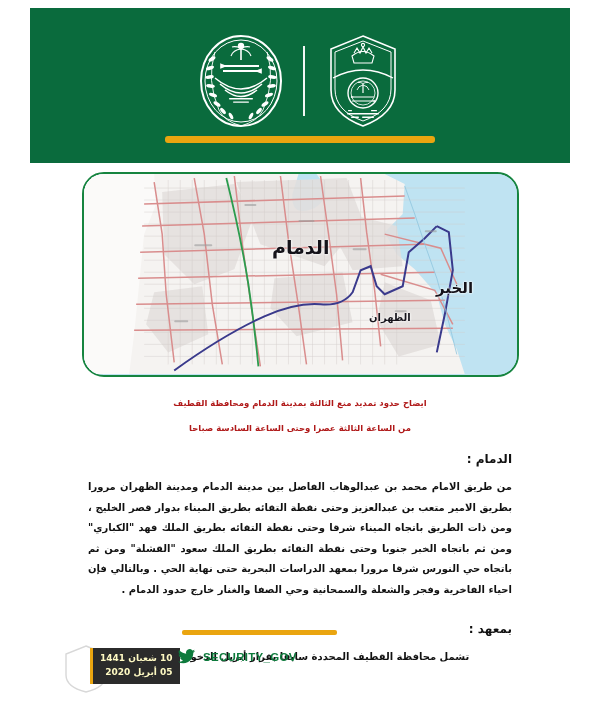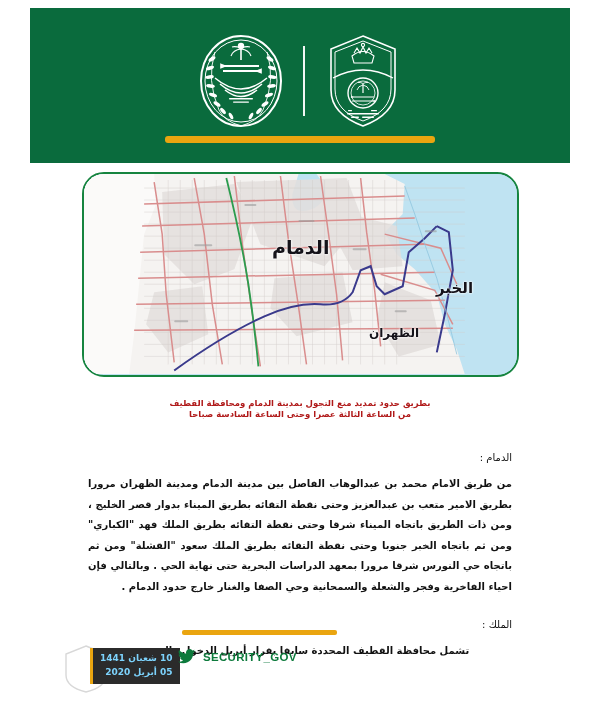--- a/index.html
+++ b/index.html
@@ -85,51 +85,51 @@
   }
   .map-label {
     position: absolute;
     color: #15131a;
     font-weight: bold;
     white-space: nowrap;
     text-shadow: 0 0 2px #ffffff, 0 0 3px #ffffff;
   }
   .lbl-dammam { left: 188px; top: 62px; font-size: 19px; letter-spacing: 1px; }
   .lbl-khobar { left: 352px; top: 105px; font-size: 15px; }
-  .lbl-dhahran{ left: 285px; top: 152px; font-size: 12px; }
+  .lbl-dhahran{ left: 285px; top: 138px; font-size: 10px; }
 
   
   .title-block {
     position: absolute;
     left: 60px;
     top: 398px;
     width: 480px;
     text-align: center;
   }
   .title-line {
     color: #b01a1a;
     font-weight: bold;
     font-size: 8.5px;
     letter-spacing: .2px;
     line-height: 1.2;
   }
-  .title-line.second { margin-top: 1px; }
+  .title-line.second { margin-top: 15px; }
 
   
   .body-block {
     position: absolute;
     left: 88px;
     top: 452px;
     width: 424px;
     text-align: right;
     color: #111111;
   }
   .sec-heading {
-    font-weight: normal;
-    font-size: 10px;
+    font-weight: bold;
+    font-size: 12px;
     margin-bottom: 11px;
   }
   .sec-paragraph {
     font-weight: bold;
     font-size: 10px;
     line-height: 2.05;
     text-align: justify;
     text-align-last: right;
   }
   .qatif-block { margin-top: 22px; }
@@ -158,21 +158,21 @@
   .footer-shield-outline {
     position: absolute;
     left: 2px;
     top: 8px;
   }
   .date-box {
     position: absolute;
     left: 30px;
     top: 12px;
     background: #2b2b2b;
-    color: #7dd3fc;
+    color: #fef9c3;
     padding: 4px 7px 5px 7px;
     line-height: 1.5;
     text-align: right;
     border-left: 3px solid #eaa510;
   }
   .date-line {
     font-size: 9px;
     font-weight: bold;
     white-space: nowrap;
   }
@@ -383,33 +383,33 @@
         <rect x="340" y="56" width="12" height="2" rx="1"></rect>
       </g>
     </svg>
 
     <div class="map-label lbl-dammam">الدمام</div>
     <div class="map-label lbl-khobar">الخبر</div>
     <div class="map-label lbl-dhahran">الظهران</div>
   </div>
 
   <div class="title-block">
-    <div class="title-line">بطريق حدود تمديد منع التجول بمدينة الدمام ومحافظة القطيف</div>
+    <div class="title-line">ايضاح حدود تمديد منع الثالثة بمدينة الدمام ومحافظة القطيف</div>
     <div class="title-line second">من الساعة الثالثة عصرا وحتى الساعة السادسة صباحا</div>
   </div>
 
   <div class="body-block">
 
     <div class="dammam-block">
       <div class="sec-heading">الدمام :</div>
       <div class="sec-paragraph">من طريق الامام محمد بن عبدالوهاب الفاصل بين مدينة الدمام ومدينة الظهران مرورا بطريق الامير متعب بن عبدالعزيز وحتى نقطة التقائه بطريق الميناء بدوار قصر الخليج ، ومن ذات الطريق باتجاه الميناء شرقا وحتى نقطة التقائه بطريق الملك فهد "الكباري" ومن ثم باتجاه الخبر جنوبا وحتى نقطة التقائه بطريق الملك سعود "القشلة" ومن ثم باتجاه حي النورس شرقا مرورا بمعهد الدراسات البحرية حتى نهاية الحي . وبالتالي فإن احياء الفاخرية وفجر والشعلة والسمحانية وحي الصفا والغنار خارج حدود الدمام .</div>
     </div>
 
     <div class="qatif-block">
-      <div class="sec-heading">الملك :</div>
+      <div class="sec-heading">بمعهد :</div>
       <div class="sec-paragraph">تشمل محافظة القطيف المحددة سابقا بقرار أبريل الدخول والخروج .</div>
     </div>
 
   </div>
 
   <div class="footer">
     <div class="footer-accent"></div>
 
     <svg class="footer-shield-outline" width="48" height="50" viewBox="0 0 48 50">
       <path d="M24 2 L44 10 L44 31 Q44 43 24 48 Q4 43 4 31 L4 10 Z" fill="none" stroke="#d8d8d8" stroke-width="1.4"></path>

